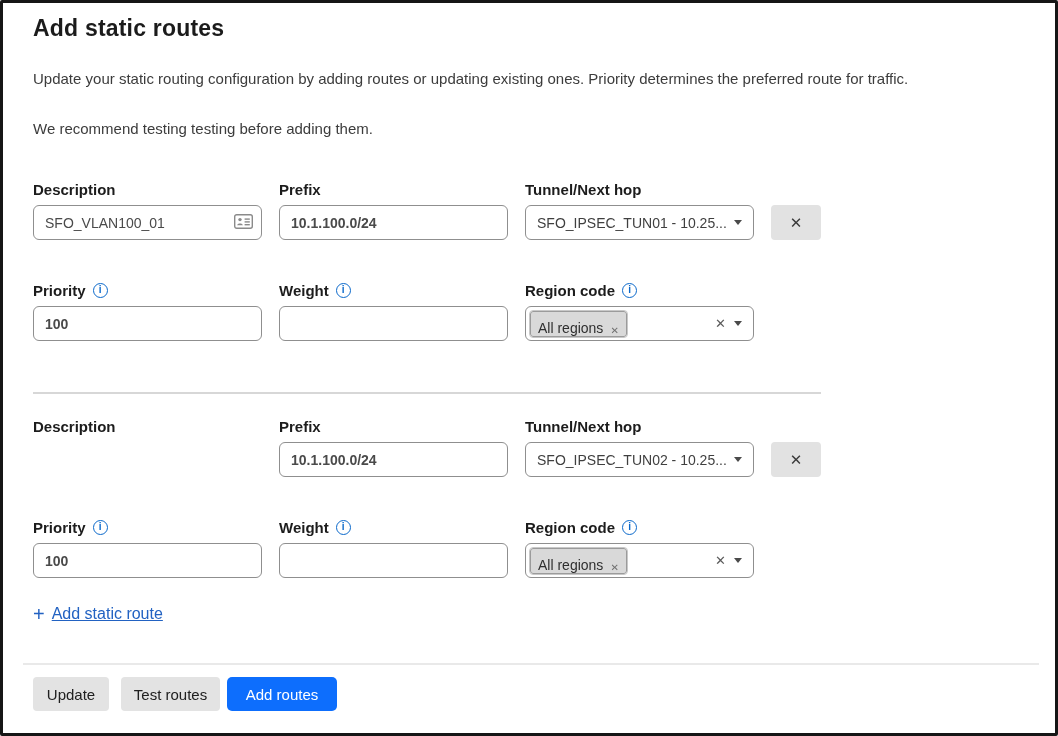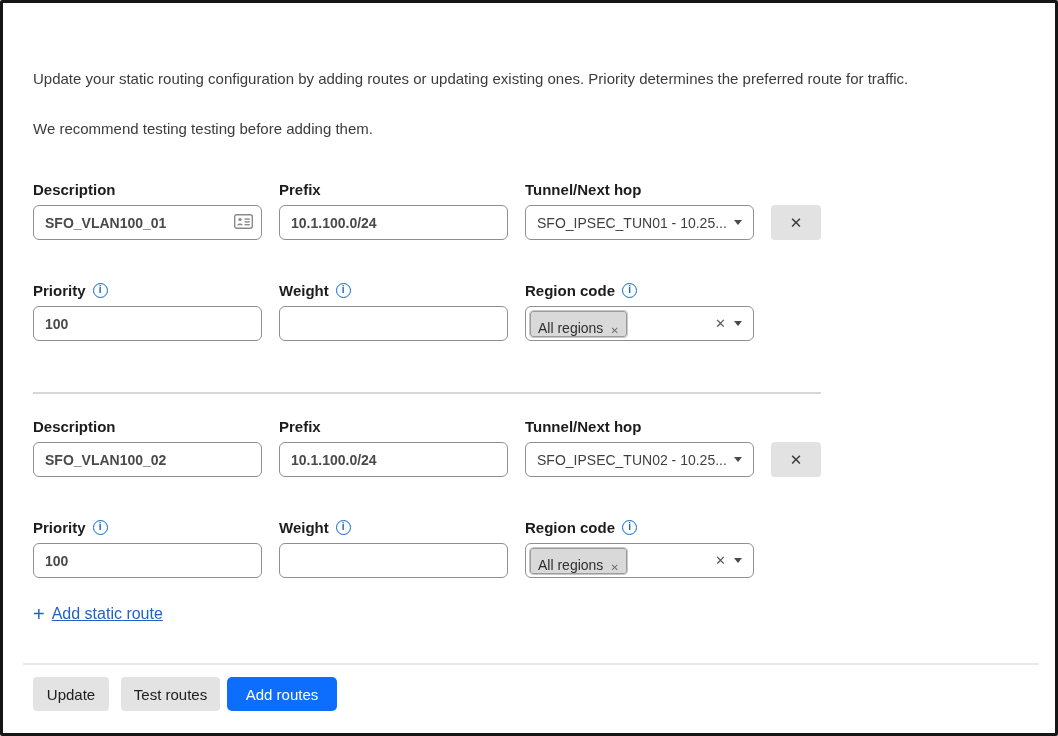--- a/index.html
+++ b/index.html
@@ -46,21 +46,21 @@
     width:229px; height:35px;
     border:1px solid #8f8f8f; border-radius:6px;
     padding:0 34px 0 11px;
     font-family:"Liberation Sans", sans-serif;
     font-size:14px; color:#4a4a4a;
     background:#fff; outline:none;
   }
   .text-input.no-icon { padding-right:11px;font-weight:bold; }
 
   .input-wrap { width:229px; height:35px; }
-  .input-wrap .text-input { position:absolute; left:0; top:0;font-weight:bold; }
+  .input-wrap .text-input { position:absolute; left:0; top:0; }
   .autofill-icon {
     position:absolute; right:9px; top:9px;
     width:19px; height:15px; cursor:pointer;
   }
 
   .select {
     width:229px; height:35px;
     border:1px solid #8f8f8f; border-radius:6px;
     background:#fff;
     display:flex; align-items:center;
@@ -124,20 +124,21 @@
     display:flex; align-items:center; justify-content:center;
   }
   .btn.gray { background:#e3e3e3; color:#202020; }
   .btn.primary { background:#0d6efd; color:#ffffff; border-radius:5px; }
 </style>
 </head>
 <body>
 
 <div class="frame">
 
+  <h1 class="abs page-title">Add static routes</h1>
   <p class="abs intro" style="top:67px;">Update your static routing configuration by adding routes or updating existing ones. Priority determines the preferred route for traffic.</p>
   <p class="abs intro" style="top:117px;">We recommend testing testing before adding them.</p>
 
   <div class="abs" style="left:0; top:176px; width:1058px; height:162px;">
 
     <div class="abs fld-label" style="left:30px; top:0;">
       <span>Description</span>
     </div>
     <div class="abs fld-label" style="left:276px; top:0;">
       <span>Prefix</span>
@@ -203,21 +204,20 @@
     <div class="abs fld-label" style="left:30px; top:0;">
       <span>Description</span>
     </div>
     <div class="abs fld-label" style="left:276px; top:0;">
       <span>Prefix</span>
     </div>
     <div class="abs fld-label" style="left:522px; top:0;">
       <span>Tunnel/Next hop</span>
     </div>
 
-    <input class="abs text-input no-icon" style="left: 30px; top: 26px;" type="text" value="SFO_VLAN100_02">
     <input class="abs text-input no-icon" style="left: 276px; top: 26px;" type="text" value="10.1.100.0/24">
 
     <div class="abs select" style="left:522px; top:26px;">
       <span class="select-text">SFO_IPSEC_TUN02 - 10.25...</span>
       <span class="caret"></span>
     </div>
 
     <button class="abs remove-btn" style="left:768px; top:26px;">
       <span>✕</span>
     </button>

